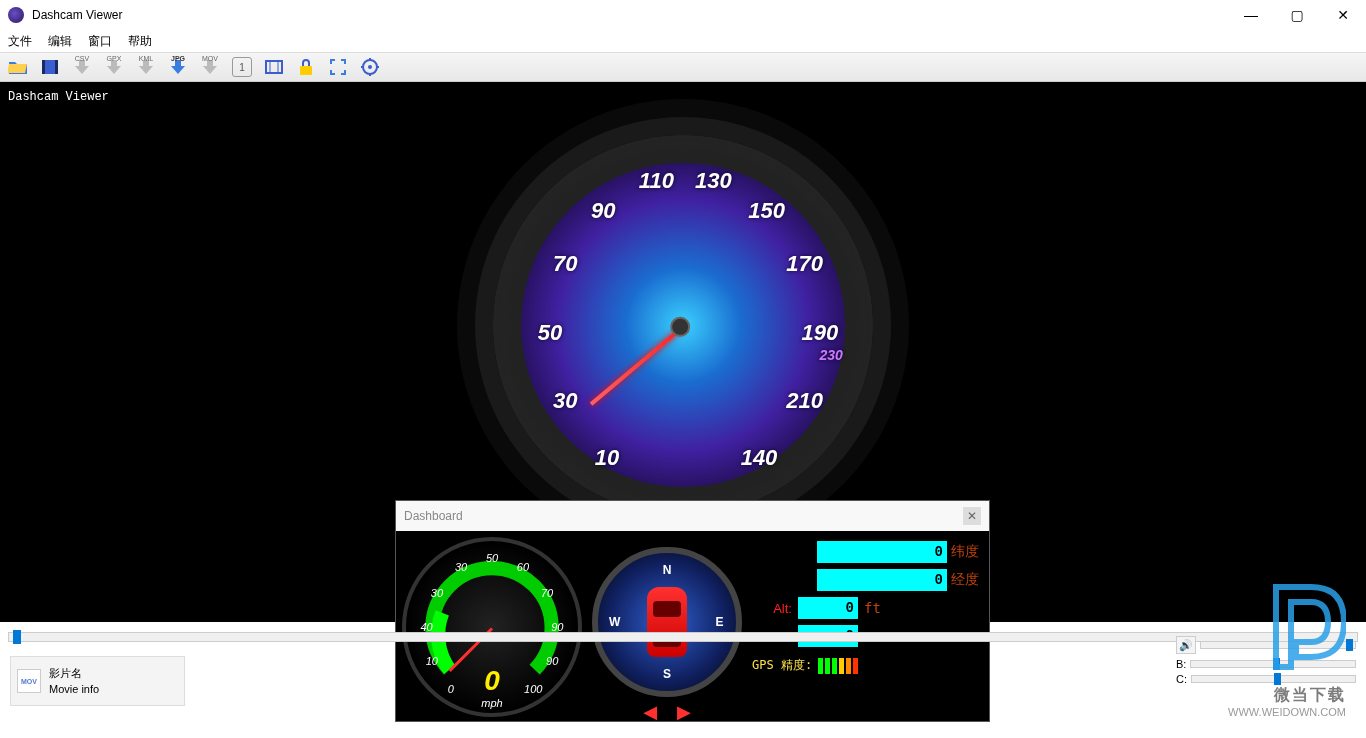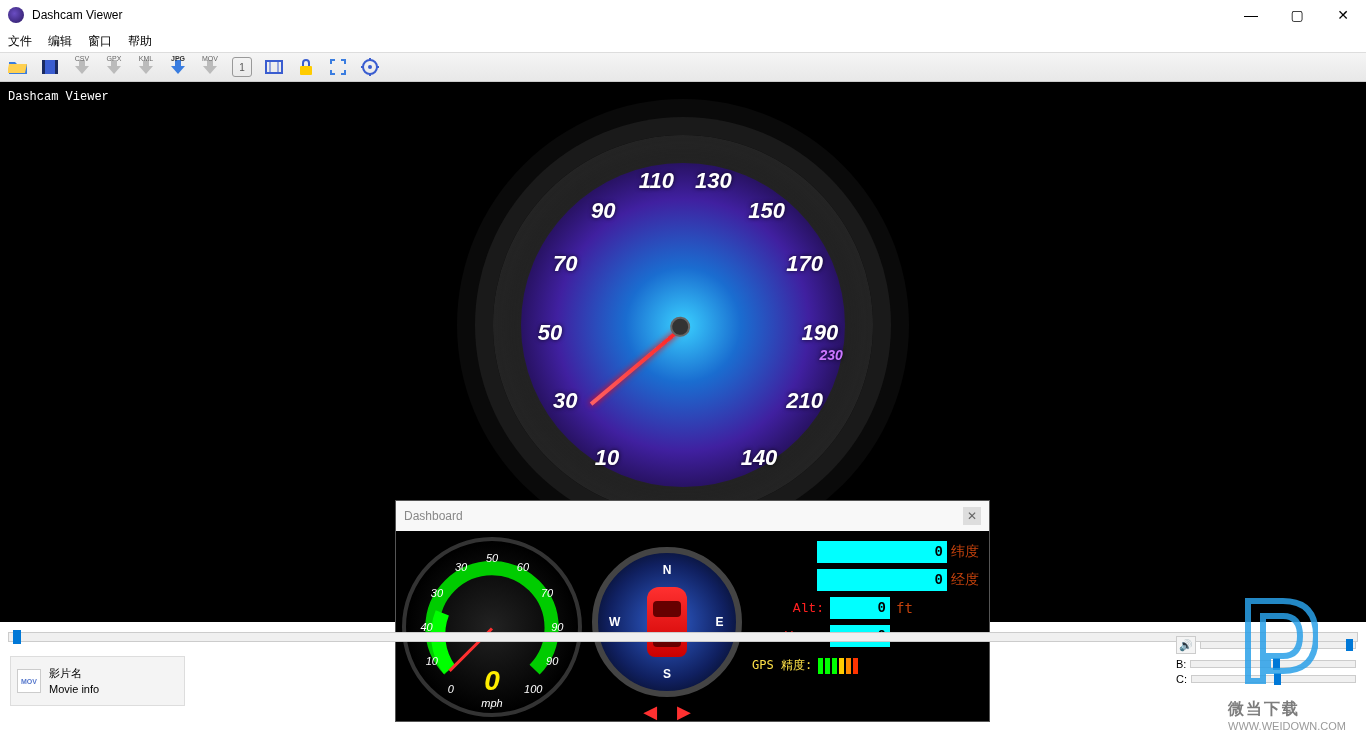--- a/index.html
+++ b/index.html
@@ -38,37 +38,37 @@
 .compass .dir { position:absolute; color:#fff; font-size:12px; font-weight:bold; transform:translate(-50%,-50%);}
 .compass .car { position:absolute; left:50%; top:50%; transform:translate(-50%,-50%); width:40px; height:70px; background:linear-gradient(#ff3030,#cc0000); border-radius:12px 12px 8px 8px; }
 .compass .car::before { content:''; position:absolute; left:6px; top:14px; right:6px; height:16px; background:#600; border-radius:4px;}
 .compass .car::after { content:''; position:absolute; left:6px; bottom:10px; right:6px; height:14px; background:#600; border-radius:4px;}
 .nav-arrows { display:flex; justify-content:center; gap:20px; margin-top:4px; }
 .nav-arrows span { font-size:18px; color:#ff3030; }
 .data-col { flex:1; padding: 4px 0; }
 .data-row { display:flex; align-items:center; margin-bottom:6px; justify-content:flex-end; gap:4px; }
 .data-row .bar { background:#00ffff; height:22px; display:flex; align-items:center; justify-content:flex-end; padding:0 4px; color:#000; font-family:"Courier New",monospace; font-size:14px; font-weight:bold; }
 .data-row .lbl { color:#c2410c; font-size:14px; font-family:SimSun,monospace; min-width:32px; }
-.data-row .lbl-left { color:#ff2020; font-size:13px; font-family:Liberation Mono, monospace; width:40px; text-align:right;margin-left:32px; }
+.data-row .lbl-left { color:#ff2020; font-size:13px; font-family:Liberation Sans, sans-serif; width:40px; text-align:right; }
 .gps-row { display:flex; align-items:center; gap:6px; margin-top:10px;}
 .gps-row .lbl { color:#fde047; font-size:12px; font-family:SimSun,monospace;}
 .gps-bars { display:flex; gap:2px; }
 .gps-bars span { width:5px; height:16px; background:#00ff00; }
 .timeline { position:absolute; left:8px; right:8px; top:632px; height:10px; background:#f0f0f0; border:1px solid #ccc;}
 .timeline .thumb { position:absolute; left:4px; top:-3px; width:8px; height:14px; background:#0078d7; }
 .info-panel { position:absolute; left:10px; top:656px; width:175px; height:50px; background:#f4f4f4; border:1px solid #ddd; padding:6px; display:flex; gap:8px; align-items:center;}
 .info-panel .mov-icon { width:24px; height:24px; background:#fff; border:1px solid #ccc; display:flex; align-items:center; justify-content:center; font-size:7px; color:#5577cc; font-weight:bold;}
 .info-panel .txt { font-size:11px; font-family:"Courier New",SimSun,monospace; line-height:1.5; }
 .right-controls { position:absolute; right:10px; top:636px; width:180px; font-size:11px; font-family:"Courier New",monospace;}
 .right-controls .vol-row { display:flex; align-items:center; gap:4px; margin-bottom:4px;}
 .right-controls .vol-icon { width:20px; height:18px; border:1px solid #ccc; background:#f4f4f4; display:flex; align-items:center; justify-content:center;}
 .right-controls .slider { flex:1; height:8px; background:#f0f0f0; border:1px solid #ccc; position:relative;}
 .right-controls .slider .sthumb { position:absolute; right:2px; top:-3px; width:7px; height:12px; background:#0078d7;}
 .right-controls .row2 { display:flex; align-items:center; gap:4px; margin-bottom:3px;}
-.watermark { position:absolute; right:20px; bottom:6px; text-align:left; opacity:0.85; pointer-events:none;}
+.watermark { position:absolute; right:20px; bottom:20px; text-align:right; opacity:0.85; pointer-events:none;}
 .watermark .logo { width:90px; height:100px; margin:0 auto 4px;}
 .watermark .t1 { font-size:16px; font-weight:bold; color:#666; letter-spacing:2px;}
 .watermark .t2 { font-size:11px; color:#888;}
 </style>
 </head>
 <body>
 
 <div class="titlebar">
   <div class="app-icon"></div>
   <div class="title">Dashcam Viewer</div>

